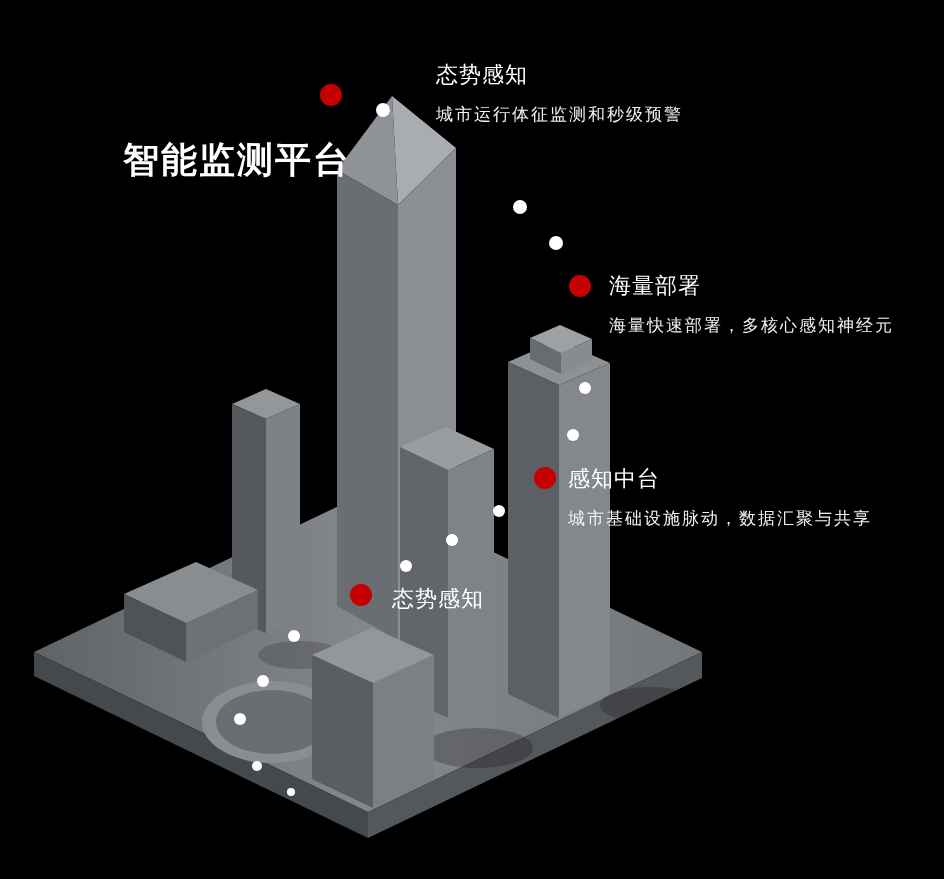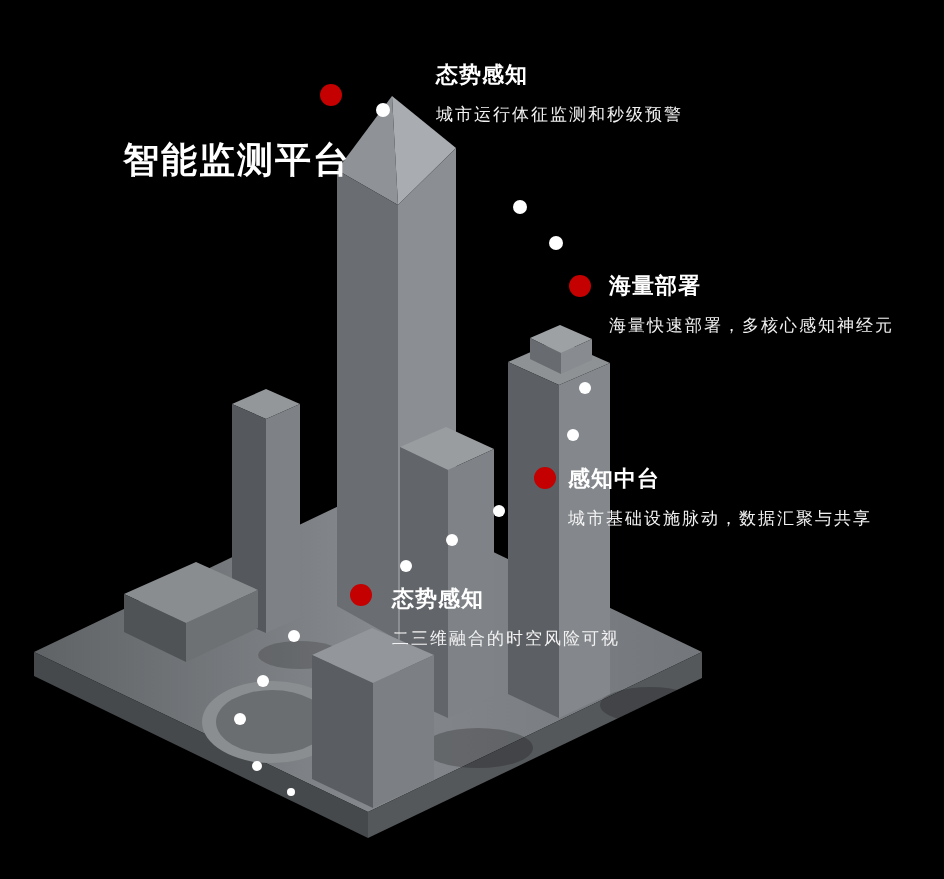--- a/index.html
+++ b/index.html
@@ -33,21 +33,21 @@
     letter-spacing: 2px;
     color: var(--text-white, #fff);
     white-space: nowrap;
   }
   .feature {
     position: absolute;
     white-space: nowrap;
   }
   .feature-title {
     font-size: 22px;
-    font-weight: 700;
+    font-weight: 400;
     letter-spacing: 1px;
     color: var(--text-white, #fff);
   }
   .feature-desc {
     margin-top: 13px;
     font-size: 17px;
     letter-spacing: 2px;
     font-weight: 400;
     color: #f2f2f2;
   }
@@ -161,16 +161,15 @@
     <div class="feature-desc">海量快速部署，多核心感知神经元</div>
   </div>
 
   <div class="feature" style="left:568px; top:464px">
     <div class="feature-title">感知中台</div>
     <div class="feature-desc">城市基础设施脉动，数据汇聚与共享</div>
   </div>
 
   <div class="feature" style="left:392px; top:584px">
     <div class="feature-title">态势感知</div>
-    <div class="feature-desc">二三维融合的时空风险可视</div>
   </div>
 
 </div>
 
 </body></html>

